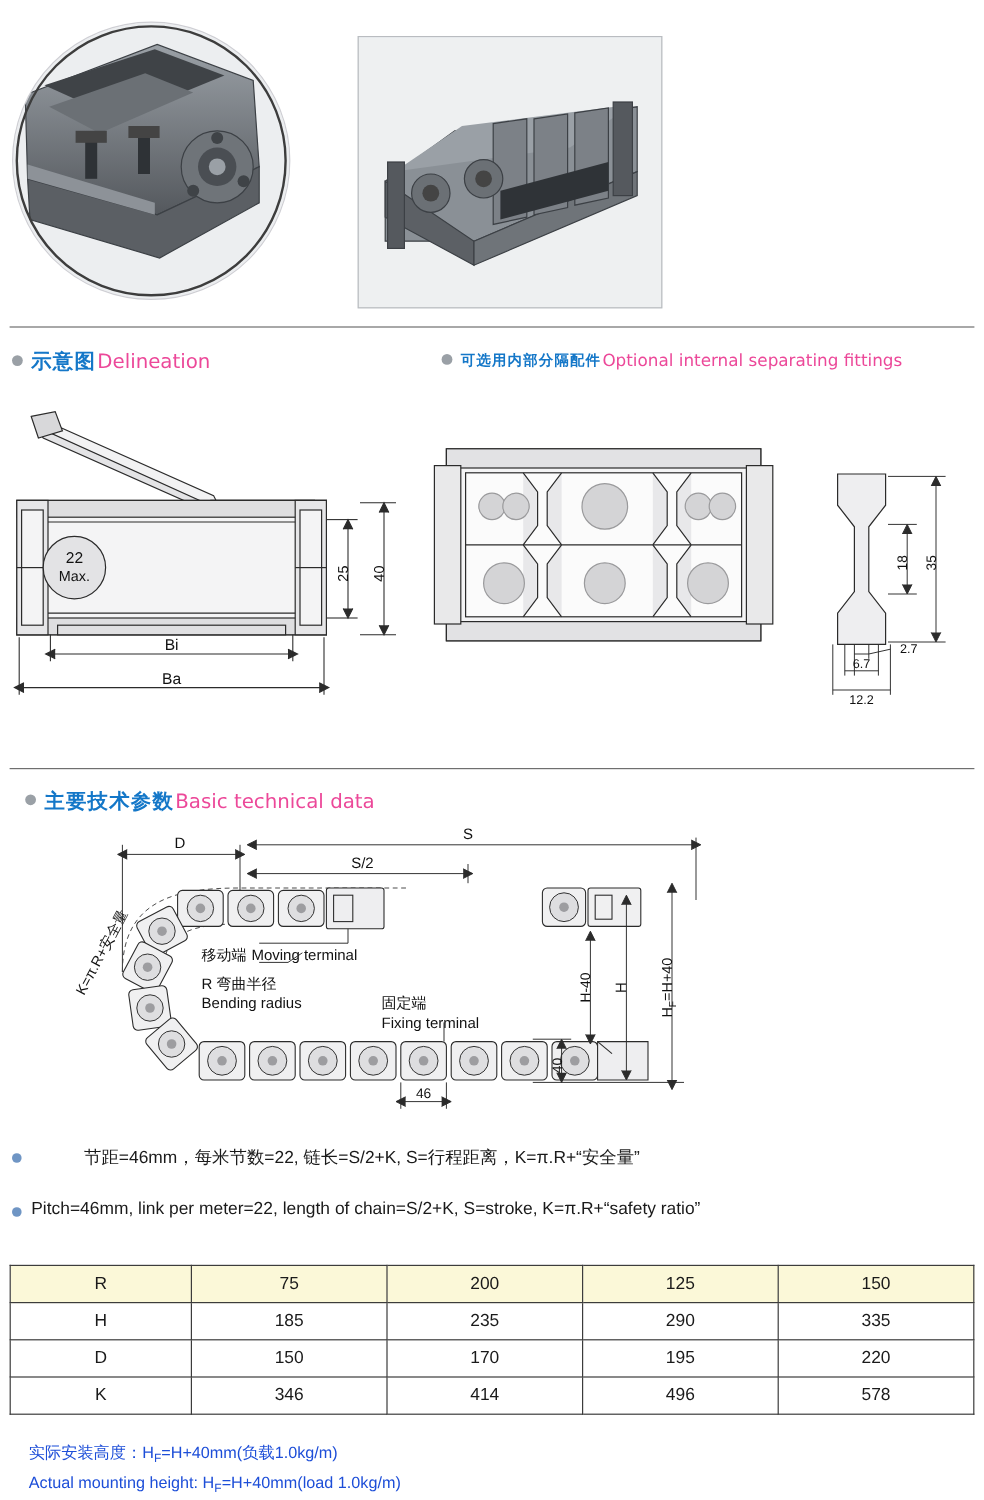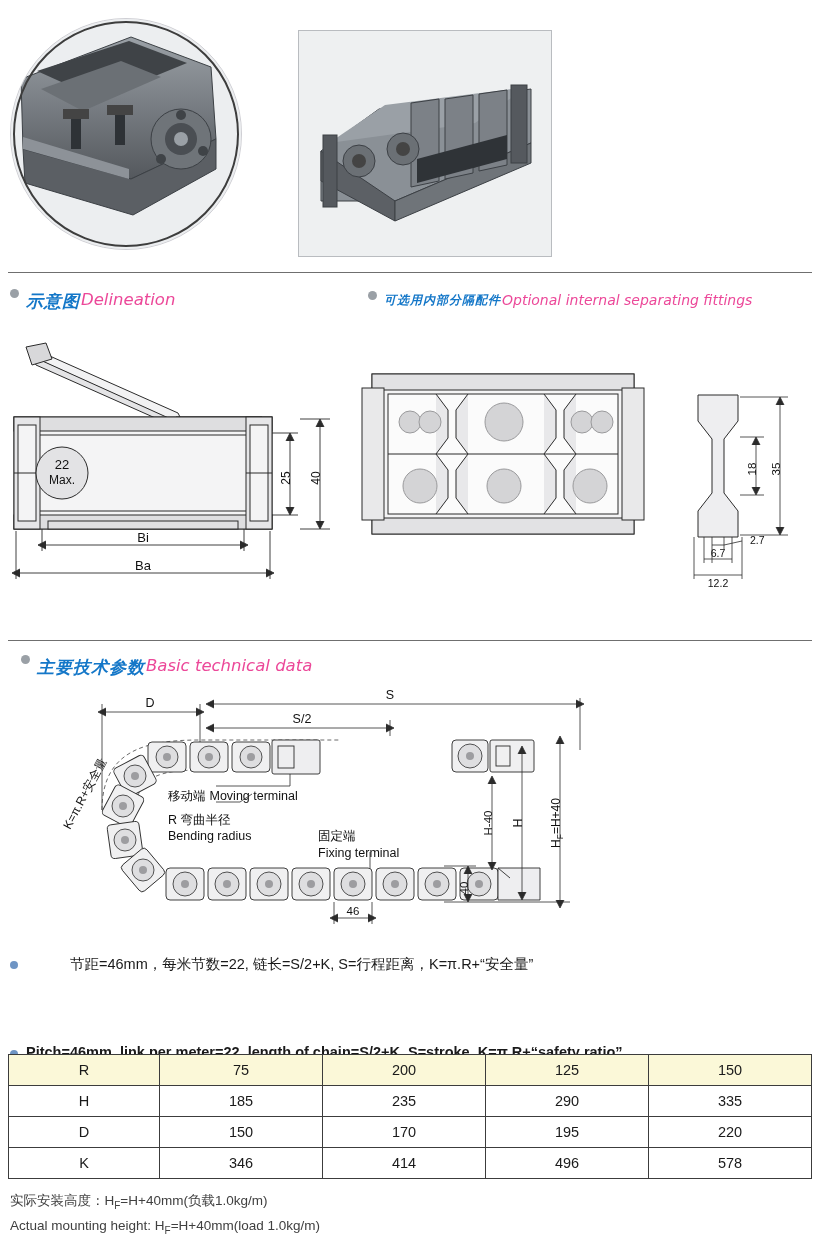--- a/index.html
+++ b/index.html
@@ -24,21 +24,21 @@
   }
   .photo-box{
     position:absolute;left:298px;top:22px;width:252px;height:225px;
     background:#eceef0;
     border:1px solid #b9bcc0;
     overflow:hidden;
   }
 
   
   .rule{position:absolute;left:8px;width:804px;height:1px;background:#6f6f6f;}
-  .sec{position:absolute;display:flex;align-items:flex-start;font-style:italic;}
+  .sec{position:absolute;display:flex;align-items:center;}
   .bullet{
     display:inline-block;width:9px;height:9px;border-radius:50%;
     background:#9aa0a6;margin-right:7px;position:relative;top:-1px;
   }
   .sec .cn{color:#1477c8;font-size:17px;font-weight:bold;letter-spacing:1px;}
   .sec .en{color:#ec4899;font-size:16.5px;margin-left:1px;font-family:"DejaVu Sans",sans-serif;}
   .sec .en.small{font-size:14px;}
 
   
   .canvas{position:absolute;}
@@ -57,21 +57,21 @@
   }
   table.spec td{
     border:1px solid #3c3c3c;
     text-align:center;
     height:30px;
     padding:0;
   }
   table.spec tr.head td{background:#fbf8d8;font-weight:normal;}
   table.spec td.rowlabel{width:150px;}
 
-  .foot{position:absolute;left:10px;font-size:13.5px;color:#404040;}
+  .foot{position:absolute;left:24px;font-size:13.5px;color:#1d4ed8;margin-top:10px;}
   .foot sub{font-size:10px;}
 </style>
 </head>
 <body>
 
 <div class="page">
 
   <div class="photo-row">
 
     <div class="photo-circle">
@@ -450,21 +450,21 @@
       <text x="128" y="150" font-size="12.5" fill="#111">Bending radius</text>
       <text x="278" y="150" font-size="12.5" fill="#111">固定端</text>
       <text x="278" y="167" font-size="12.5" fill="#111">Fixing terminal</text>
     </svg>
   </div>
 
   <div class="bline" style="left:10px;top:955px;width:790px;gap:44px;">
     <span class="bdot"></span>
     <span>节距=46mm，每米节数=22, 链长=S/2+K, S=行程距离，K=π.R+“安全量”</span>
   </div>
-  <div class="bline" style="left:10px;top:1044px;width:790px;font-weight:bold;">
+  <div class="bline" style="left:10px;top:1000px;width:790px;">
     <span class="bdot"></span>
     <span>Pitch=46mm, link per meter=22, length of chain=S/2+K, S=stroke, K=π.R+“safety ratio”</span>
   </div>
 
   <table class="spec">
     <tbody>
       <tr class="head">
         <td class="rowlabel">R</td>
         <td>75</td>
         <td>200</td>

